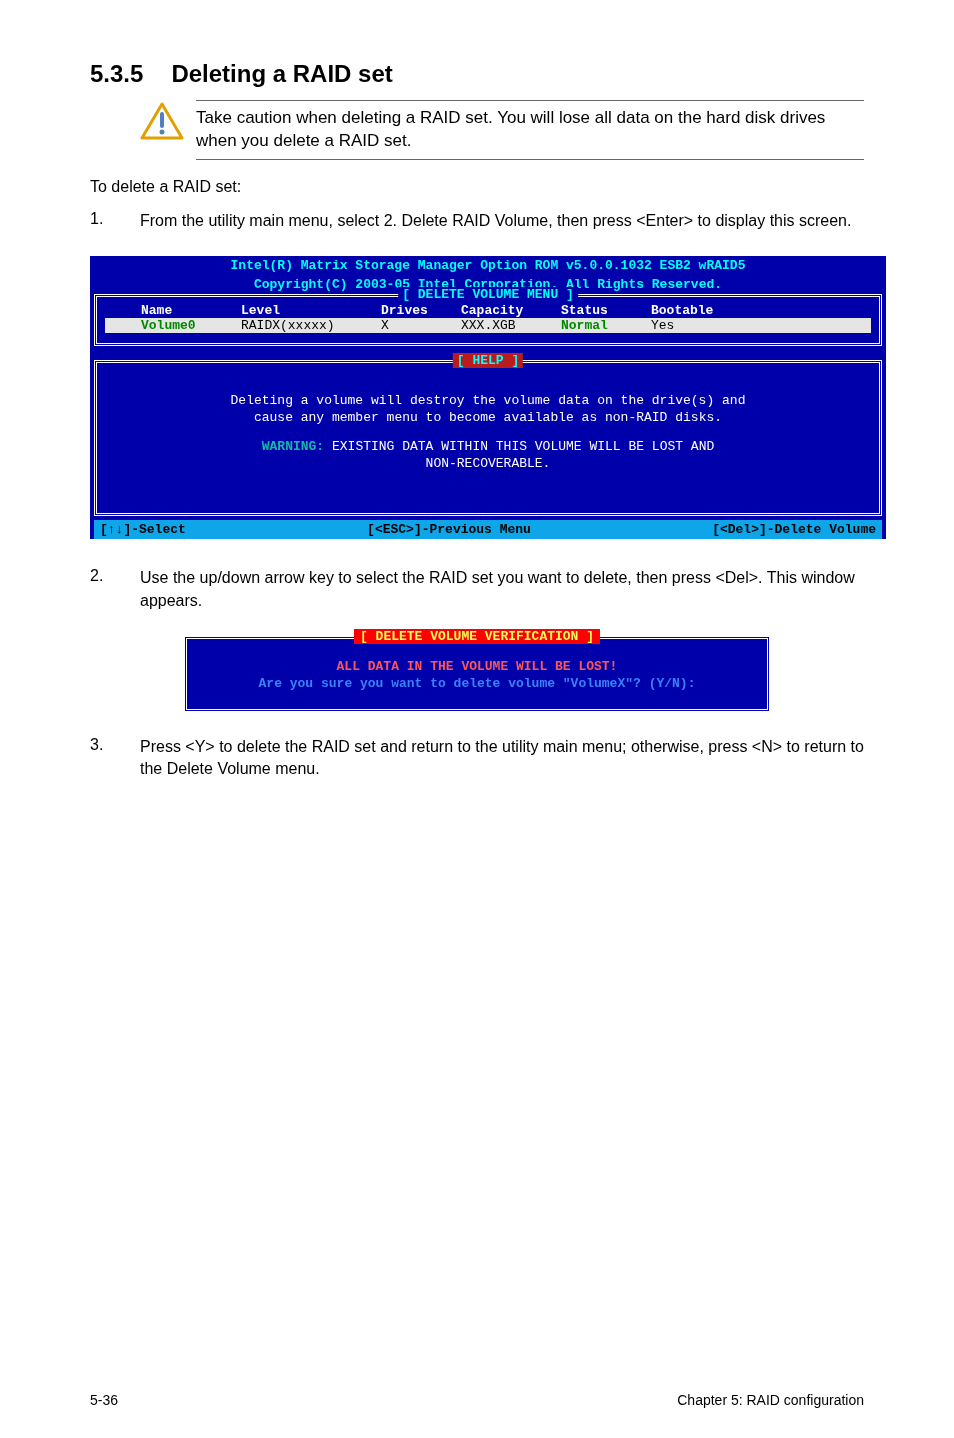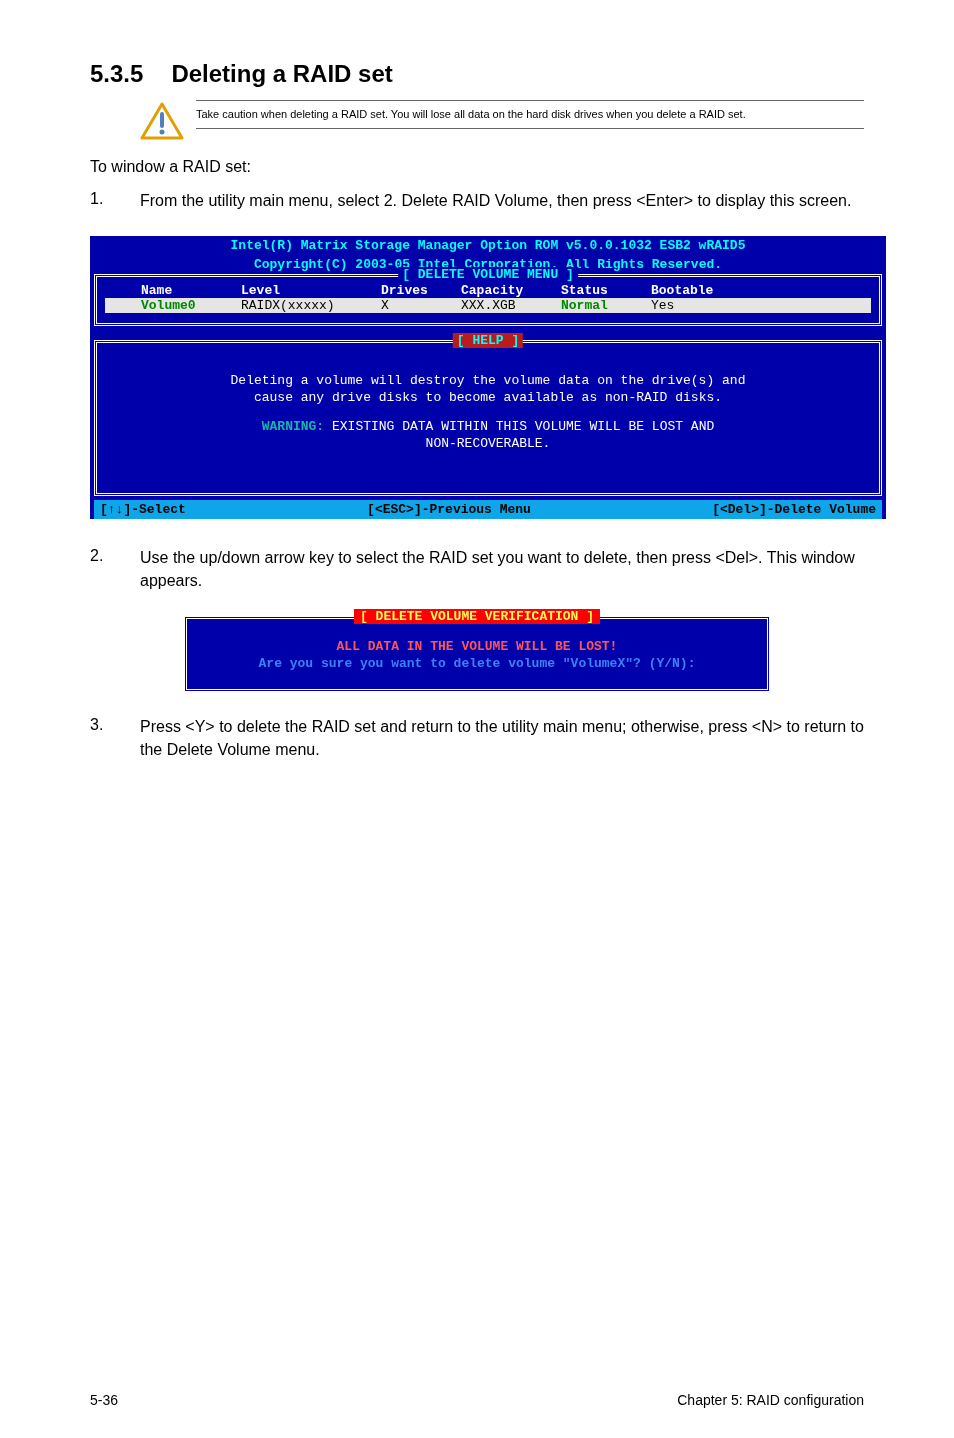--- a/index.html
+++ b/index.html
@@ -45,21 +45,21 @@
     margin-top: 2px;
   }
   .caution-icon svg { display:block; }
   .caution-text-wrap {
     flex: 1;
     border-top: 1px solid #666;
     border-bottom: 1px solid #666;
     padding: 6px 0;
   }
   .caution-text {
-    font-size: 11px;
+    font-size: 17px;
     line-height: 1.35;
   }
   .body-para {
     font-size: 16px;
     margin: 14px 0;
   }
   .numlist {
     display: flex;
     font-size: 16px;
     margin: 10px 0 24px 0;
@@ -212,21 +212,21 @@
         <polygon points="22,2 42,36 2,36" fill="none" stroke="#E0A000" stroke-width="3" stroke-linejoin="round"></polygon>
         <line x1="22" y1="12" x2="22" y2="24" stroke="#5080C0" stroke-width="4" stroke-linecap="round"></line>
         <circle cx="22" cy="30" r="2.5" fill="#5080C0"></circle>
       </svg>
     </div>
     <div class="caution-text-wrap">
       <div class="caution-text">Take caution when deleting a RAID set. You will lose all data on the hard disk drives when you delete a RAID set.</div>
     </div>
   </div>
 
-  <p class="body-para">To window a RAID set:</p>
+  <p class="body-para">To delete a RAID set:</p>
 
   <div class="numlist">
     <div class="num">1.</div>
     <div class="txt">From the utility main menu, select 2. Delete RAID Volume, then press &lt;Enter&gt; to display this screen.</div>
   </div>
 
   <div class="bios">
     <div class="bios-header">Intel(R) Matrix Storage Manager Option ROM v5.0.0.1032 ESB2 wRAID5</div>
     <div class="bios-header">Copyright(C) 2003-05 Intel Corporation. All Rights Reserved.</div>
 
@@ -248,21 +248,21 @@
           <span class="col-capacity normal">XXX.XGB</span>
           <span class="col-status green">Normal</span>
           <span class="col-bootable normal">Yes</span>
         </div>
       </div>
     </div>
 
     <div class="help-box">
       <div class="help-title">[ HELP ]</div>
       <div class="line">Deleting a volume will destroy the volume data on the drive(s) and</div>
-      <div class="line">cause any drive disks to become available as non-RAID disks.</div>
+      <div class="line">cause any member menu to become available as non-RAID disks.</div>
       <div class="line" style="margin-top:14px;">
         <span class="warning">WARNING:</span><span> EXISTING DATA WITHIN THIS VOLUME WILL BE LOST AND</span>
       </div>
       <div class="line">NON-RECOVERABLE.</div>
     </div>
 
     <div class="bios-footer">
       <span>[↑↓]-Select</span>
       <span>[&lt;ESC&gt;]-Previous Menu</span>
       <span>[&lt;Del&gt;]-Delete Volume</span>

